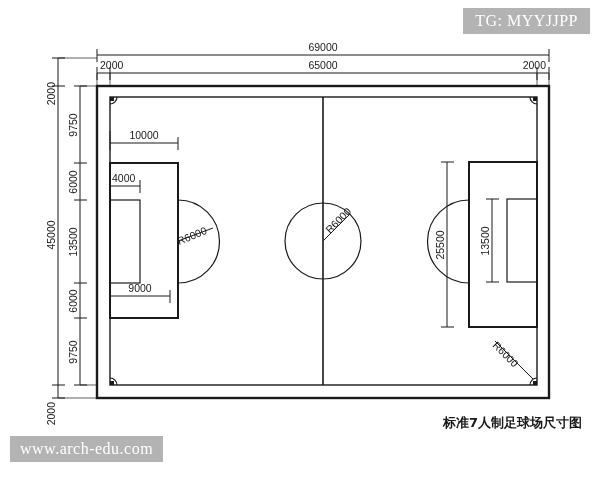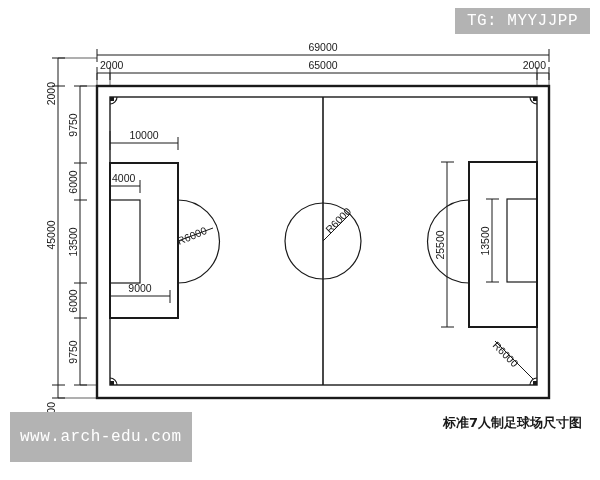--- a/index.html
+++ b/index.html
@@ -19,38 +19,38 @@
     position: absolute;
     left: 0;
     top: 0;
     width: 600px;
     height: 480px;
   }
   .wm {
     position: absolute;
     background: #b3b3b3;
     color: #ffffff;
-    font-family: Liberation Mono, monospace;
+    font-family: Liberation Serif, serif;
     display: flex;
     align-items: center;
     letter-spacing: 0.5px;
     white-space: nowrap;
   }
   #wm-top {
     right: 10px;
     top: 8px;
     height: 26px;
     padding: 0 12px;
     font-size: 16px;
   }
   #wm-bottom {
     left: 10px;
     bottom: 18px;
     height: 26px;
-    padding: 12px 10px;
+    padding: 0 10px;
     font-size: 16px;
   }
   #caption {
     position: absolute;
     right: 18px;
     bottom: 48px;
     font-family: "DejaVu Sans", "Liberation Sans", sans-serif;
     font-size: 13px;
     font-weight: bold;
     color: #1a1a1a;

